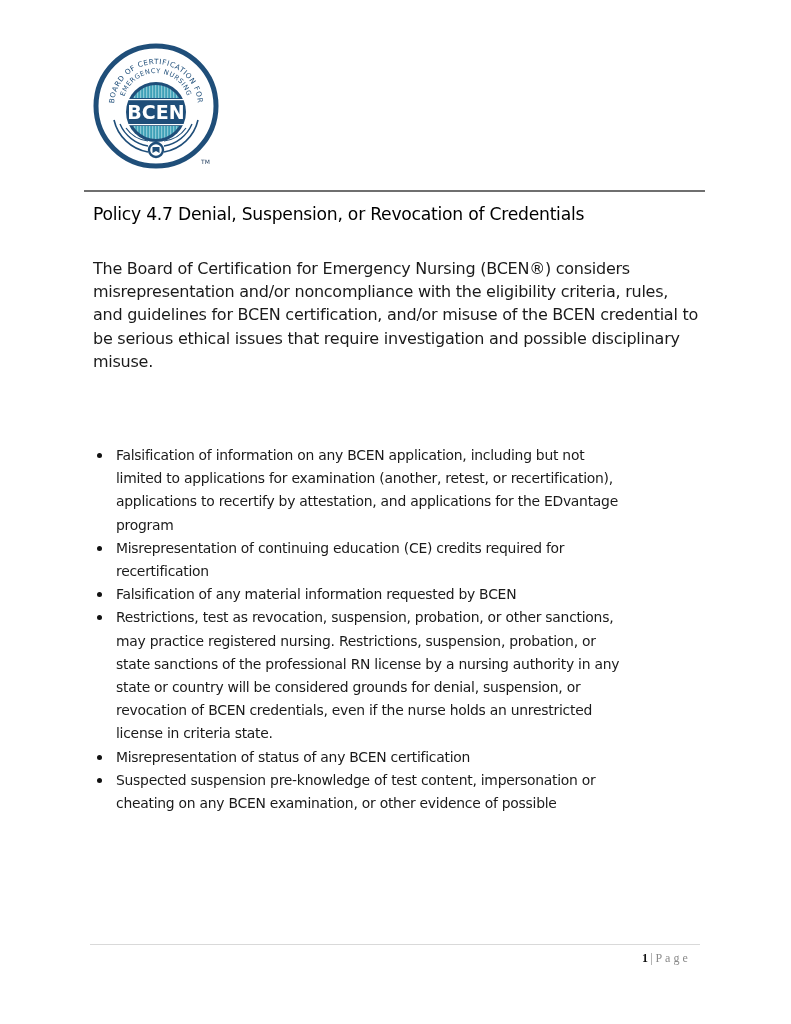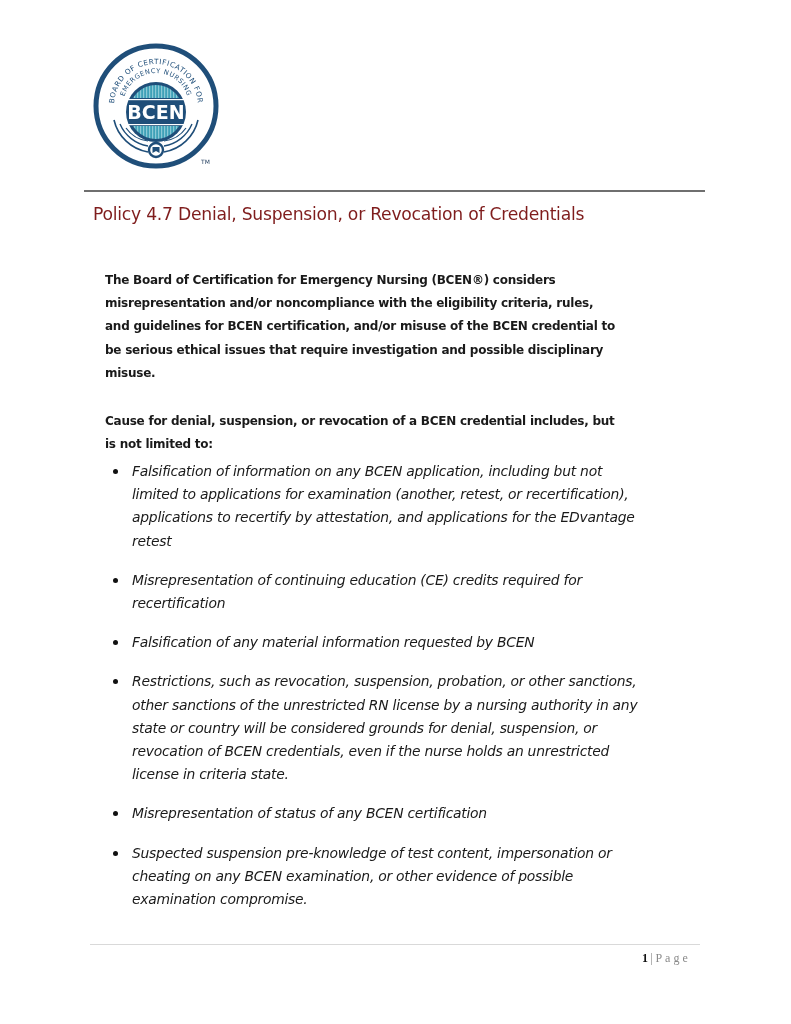--- a/index.html
+++ b/index.html
@@ -47,57 +47,55 @@
       background: #6f6f6f;
     }
     
     .title {
       position: absolute;
       left: 93px;
       top: 204px;
       font-size: 17.2px;
       font-weight: normal;
       letter-spacing: -0.25px;
-      color: #7f1d1d;
+      color: #000000;
       margin: 0;
       white-space: nowrap;
     }
     
     .para {
       position: absolute;
       left: 93px;
       width: 612px;
-      font-size: 12px;
+      font-size: 16px;
       line-height: 23.2px;
       letter-spacing: -0.25px;
       color: #1a1a1a;
-      margin: 12px;
-      font-weight: bold;
+      margin: 0;
     }
     .para .ln { display: block; white-space: nowrap; }
     .p1 { top: 257px; }
     .p2 { top: 398px; }
     ul.bullets {
       position: absolute;
       left: 93px;
       top: 444px;
       width: 612px;
       margin: 0;
       padding: 0;
       list-style: none;
       font-size: 13.9px;
       line-height: 23.2px;
       letter-spacing: -0.25px;
       color: #1a1a1a;
     }
     ul.bullets li {
       position: relative;
       padding-left: 23px;
-      margin: 16px;
-      font-style: italic;
+      margin: 0;
     }
     ul.bullets li .dot {
       position: absolute;
       left: 4px;
       top: 9px;
       width: 5px;
       height: 5px;
       border-radius: 50%;
       background: #111;
     }
@@ -182,59 +180,55 @@
   <h1 class="title">Policy 4.7 Denial, Suspension, or Revocation of Credentials</h1>
 
   <p class="para p1">
     <span class="ln">The Board of Certification for Emergency Nursing (BCEN®) considers</span>
     <span class="ln">misrepresentation and/or noncompliance with the eligibility criteria, rules,</span>
     <span class="ln">and guidelines for BCEN certification, and/or misuse of the BCEN credential to</span>
     <span class="ln">be serious ethical issues that require investigation and possible disciplinary</span>
     <span class="ln">misuse.</span>
   </p>
 
-  <p class="para p2">
-    <span class="ln">Cause for denial, suspension, or revocation of a BCEN credential includes, but</span>
-    <span class="ln">is not limited to:</span>
-  </p>
 
   <ul class="bullets">
     <li>
       <span class="dot"></span>
       <span class="ln">Falsification of information on any BCEN application, including but not</span>
       <span class="ln">limited to applications for examination (another, retest, or recertification),</span>
       <span class="ln">applications to recertify by attestation, and applications for the EDvantage</span>
-      <span class="ln">retest</span>
+      <span class="ln">program</span>
     </li>
     <li>
       <span class="dot"></span>
       <span class="ln">Misrepresentation of continuing education (CE) credits required for</span>
       <span class="ln">recertification</span>
     </li>
     <li>
       <span class="dot"></span>
       <span class="ln">Falsification of any material information requested by BCEN</span>
     </li>
     <li>
       <span class="dot"></span>
-      <span class="ln">Restrictions, such as revocation, suspension, probation, or other sanctions,</span>
-      <span class="ln">other sanctions of the unrestricted RN license by a nursing authority in any</span>
+      <span class="ln">Restrictions, test as revocation, suspension, probation, or other sanctions,</span>
+      <span class="ln">may practice registered nursing. Restrictions, suspension, probation, or</span>
+      <span class="ln">state sanctions of the professional RN license by a nursing authority in any</span>
       <span class="ln">state or country will be considered grounds for denial, suspension, or</span>
       <span class="ln">revocation of BCEN credentials, even if the nurse holds an unrestricted</span>
       <span class="ln">license in criteria state.</span>
     </li>
     <li>
       <span class="dot"></span>
       <span class="ln">Misrepresentation of status of any BCEN certification</span>
     </li>
     <li>
       <span class="dot"></span>
       <span class="ln">Suspected suspension pre-knowledge of test content, impersonation or</span>
       <span class="ln">cheating on any BCEN examination, or other evidence of possible</span>
-      <span class="ln">examination compromise.</span>
     </li>
   </ul>
 
   <div class="footer-rule"></div>
   <div class="page-number">
     <span class="num">1</span><span class="sep">|</span><span class="word">Page</span>
   </div>
 
 </div>
 

